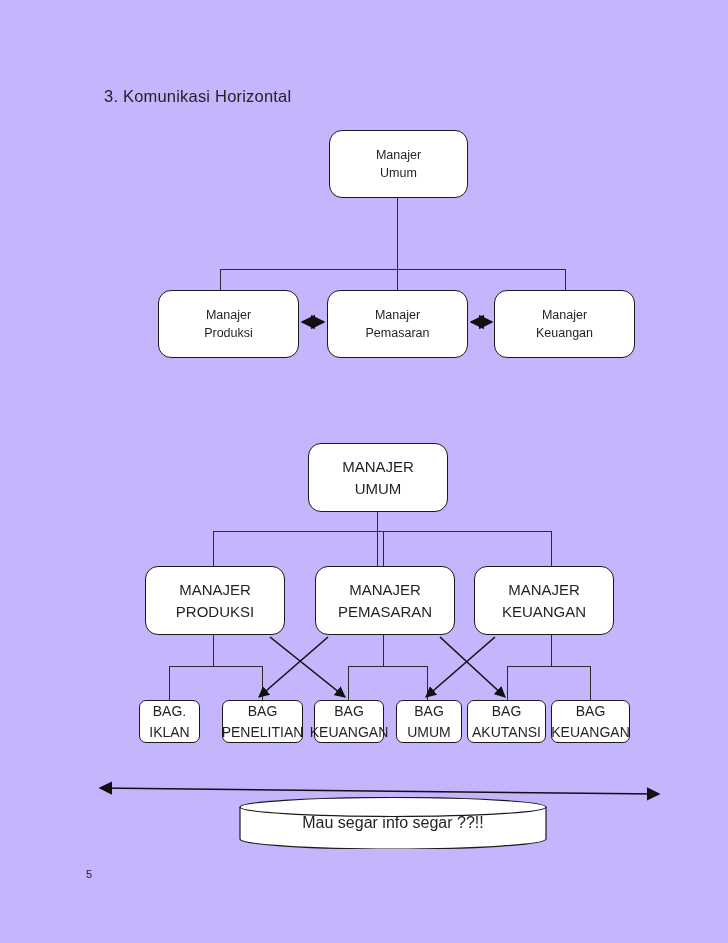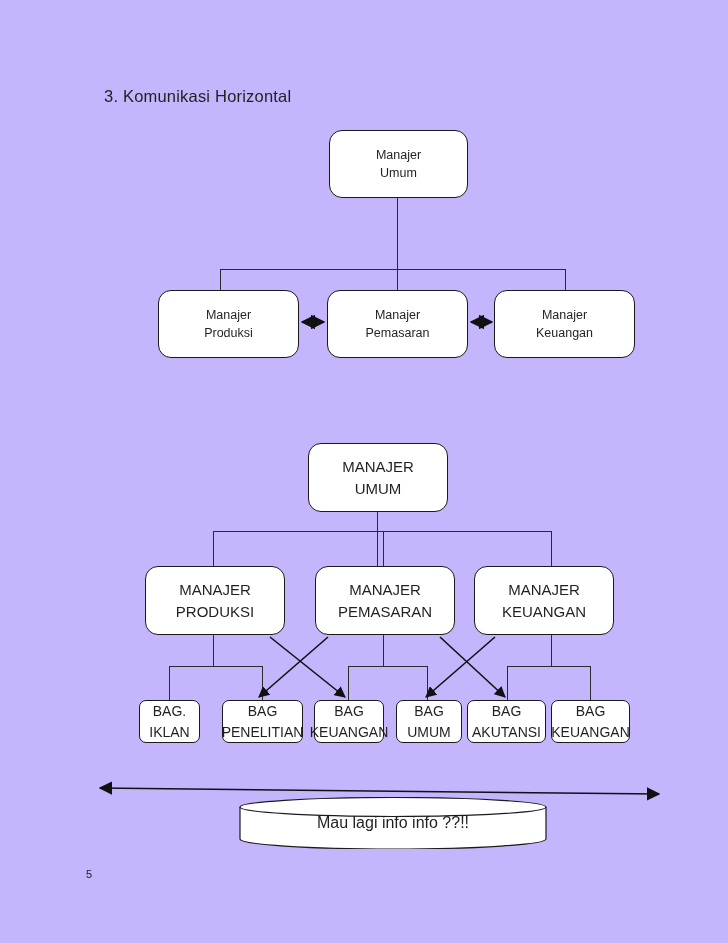--- a/index.html
+++ b/index.html
@@ -227,17 +227,17 @@
     <line x1="440" y1="637" x2="505" y2="697" stroke="#111111" stroke-width="1.6" marker-end="url(#ah)"></line>
     <line x1="495" y1="637" x2="426" y2="697" stroke="#111111" stroke-width="1.6" marker-end="url(#ah)"></line>
 
     <line x1="100" y1="788" x2="659" y2="794" stroke="#111111" stroke-width="1.5" marker-start="url(#ah-big)" marker-end="url(#ah-big)"></line>
   </svg>
 
   <svg id="cylinder" viewBox="0 0 310 52" xmlns="http://www.w3.org/2000/svg">
     <path d="M 2 10 L 2 42 A 153 10 0 0 0 308 42 L 308 10" fill="#ffffff" stroke="#1a1a1a" stroke-width="1.2"></path>
     <ellipse cx="155" cy="10" rx="153" ry="9.5" fill="#ffffff" stroke="#1a1a1a" stroke-width="1.2"></ellipse>
   </svg>
-  <div id="cylinder-label">Mau lagi info info ??!!</div>
+  <div id="cylinder-label">Mau segar info segar ??!!</div>
 
   <div class="page-number">5</div>
 
 </div>
 
 </body></html>

